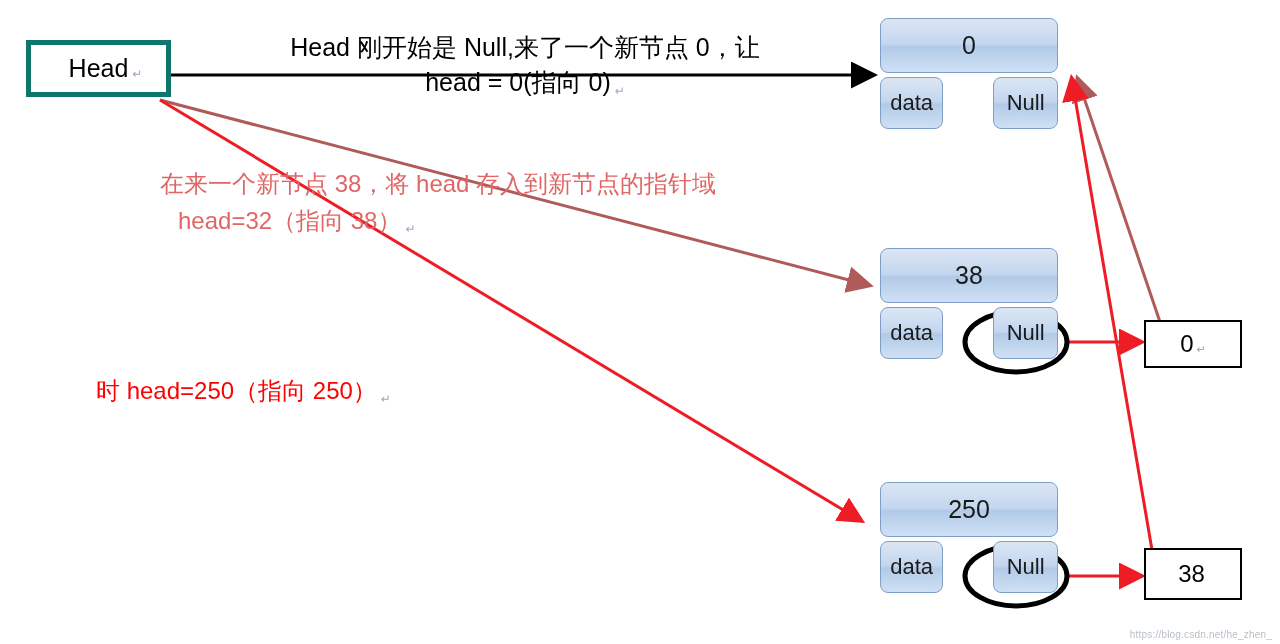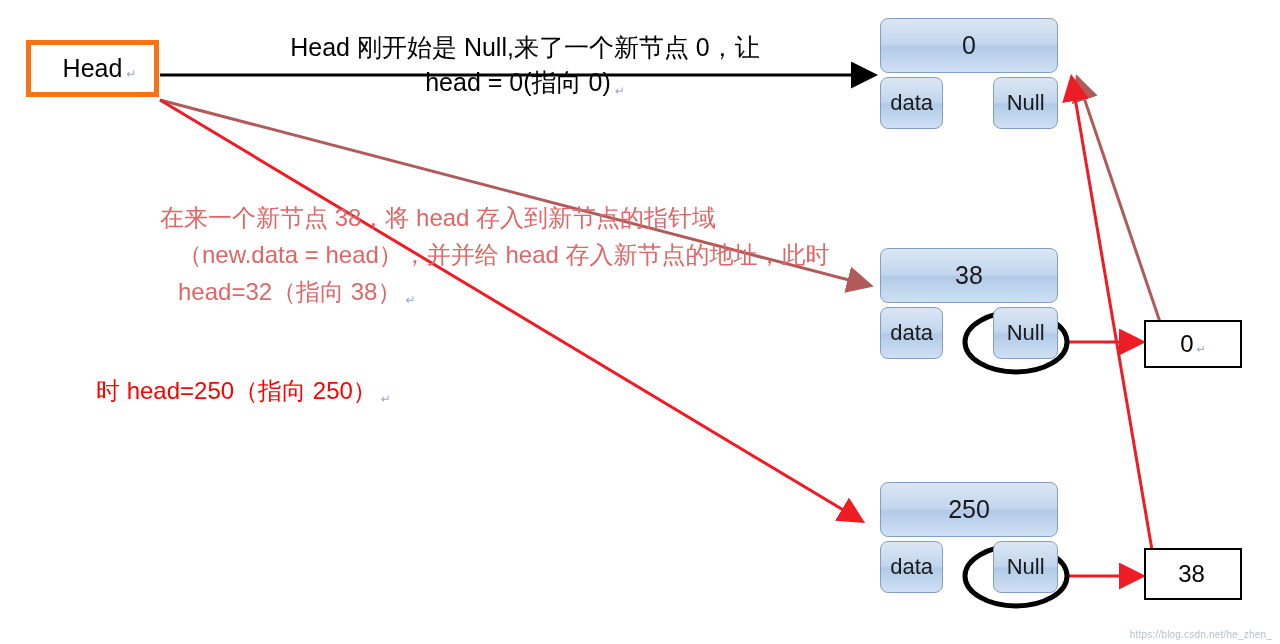--- a/index.html
+++ b/index.html
@@ -21,23 +21,23 @@
     top: 0;
     width: 1280px;
     height: 644px;
     pointer-events: none;
   }
   
   .head-box {
     position: absolute;
     left: 26px;
     top: 40px;
-    width: 133px;
+    width: 145px;
     height: 57px;
-    border: 5px solid #f97316;
+    border: 5px solid #0f766e;
     background: #ffffff;
     box-sizing: border-box;
     display: flex;
     align-items: center;
     justify-content: center;
     padding-left: 14px;
   }
   .head-box .label {
     font-size: 25px;
     color: #000000;
@@ -117,21 +117,20 @@
     font-size: 25px;
     line-height: 1.38;
   }
   .note-red {
     color: #ff0000;
     font-size: 24px;
     line-height: 1.55;
   }
   .note-faded {
     color: #e06666;
-    margin-top: 34px;
   }
   .note1 {
     left: 160px;
     top: 165px;
     width: 860px;
   }
   .note2 {
     left: 78px;
     top: 372px;
     width: 820px;
@@ -196,21 +195,20 @@
 
   <div class="text-block caption-top">
     <div>Head 刚开始是 Null,来了一个新节点 0，让</div>
     <div>
       <span>head = 0(指向 0)</span><span class="pilcrow-inline">↵</span>
     </div>
   </div>
 
   <div class="text-block note-red note-faded note1">
     <div>在来一个新节点 38，将 head 存入到新节点的指针域</div>
-    <div style="text-indent:18px;">（new.data = head），并并给 head 存入新节点的地址，此时</div>
     <div style="text-indent:18px;">
       <span>head=32（指向 38）</span><span class="pilcrow-inline">↵</span>
     </div>
   </div>
 
   <div class="text-block note-red note2">
     <div style="text-indent:18px;">
       <span>时 head=250（指向 250）</span><span class="pilcrow-inline">↵</span>
     </div>
   </div>

